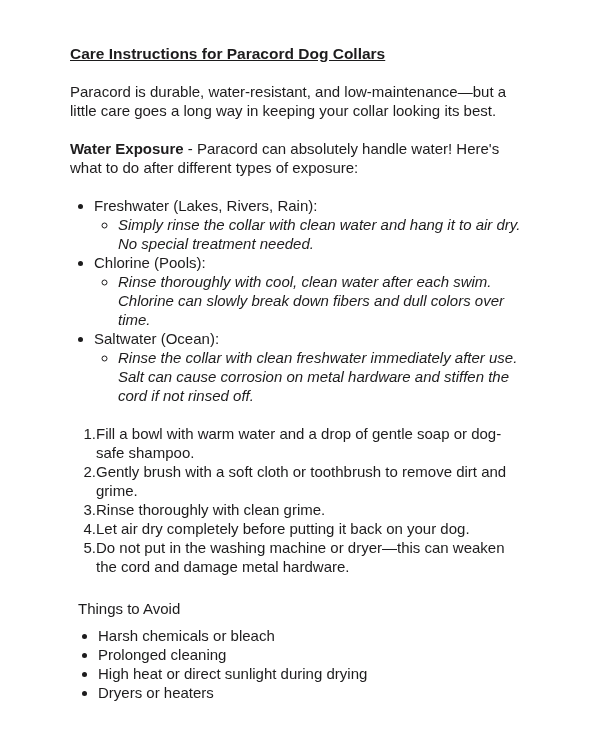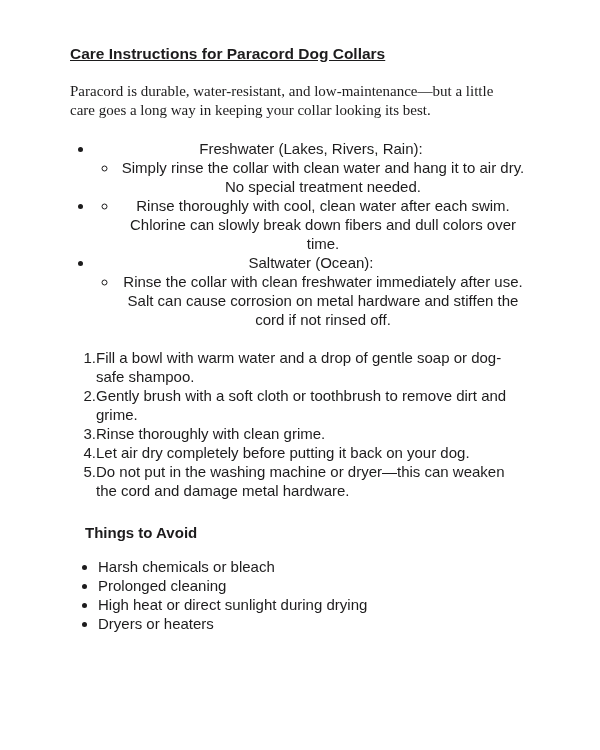--- a/index.html
+++ b/index.html
@@ -23,84 +23,85 @@
   }
   .doc-title {
     font-size: 15.5px;
     font-weight: bold;
     text-decoration: underline;
     margin: 0 0 19px 0;
     line-height: 19px;
   }
   p.block {
     margin: 0 16px 19px 0;
-    font-family: Liberation Serif, serif;
   }
   .inline-heading {
     font-weight: bold;
   }
   ul.disc {
     list-style-type: disc;
     margin: 0 0 19px 0;
     padding-left: 24px;
-    text-align: center;
   }
   ul.disc > li {
     padding-left: 0;
   }
   ul.circle {
     list-style-type: circle;
     margin: 0;
     padding-left: 24px;
+    font-style: italic;
   }
   ol.steps {
     list-style: none;
     counter-reset: n;
     margin: 0 0 23px 0;
     padding-left: 26px;
   }
   ol.steps > li {
     counter-increment: n;
     position: relative;
   }
   ol.steps > li::before {
     content: counter(n) ".";
     position: absolute;
     right: 100%;
     top: 0;
     white-space: nowrap;
   }
   .section-heading {
-    font-weight: bold;
-    margin: 15px;
+    font-weight: normal;
+    margin: 8px;
   }
   ul.avoid {
     list-style-type: disc;
     margin: 4px;
     padding-left: 24px;
   }
 </style>
 </head>
 <body>
 
 <div class="page">
 
   <h1 class="doc-title">Care Instructions for Paracord Dog Collars</h1>
 
   <p class="block">Paracord is durable, water-resistant, and low-maintenance—but a little care goes a long way in keeping your collar looking its best.</p>
 
+  <p class="block"><span class="inline-heading">Water Exposure</span><span> - Paracord can absolutely handle water! Here's what to do after different types of exposure:</span></p>
 
   <ul class="disc">
     <li>
       <span>Freshwater (Lakes, Rivers, Rain):</span>
       <ul class="circle">
         <li><span>Simply rinse the collar with clean water and hang it to air dry. No special treatment needed.</span></li>
       </ul>
     </li>
     <li>
+      <span>Chlorine (Pools):</span>
       <ul class="circle">
         <li><span>Rinse thoroughly with cool, clean water after each swim. Chlorine can slowly break down fibers and dull colors over time.</span></li>
       </ul>
     </li>
     <li>
       <span>Saltwater (Ocean):</span>
       <ul class="circle">
         <li><span>Rinse the collar with clean freshwater immediately after use. Salt can cause corrosion on metal hardware and stiffen the cord if not rinsed off.</span></li>
       </ul>
     </li>

